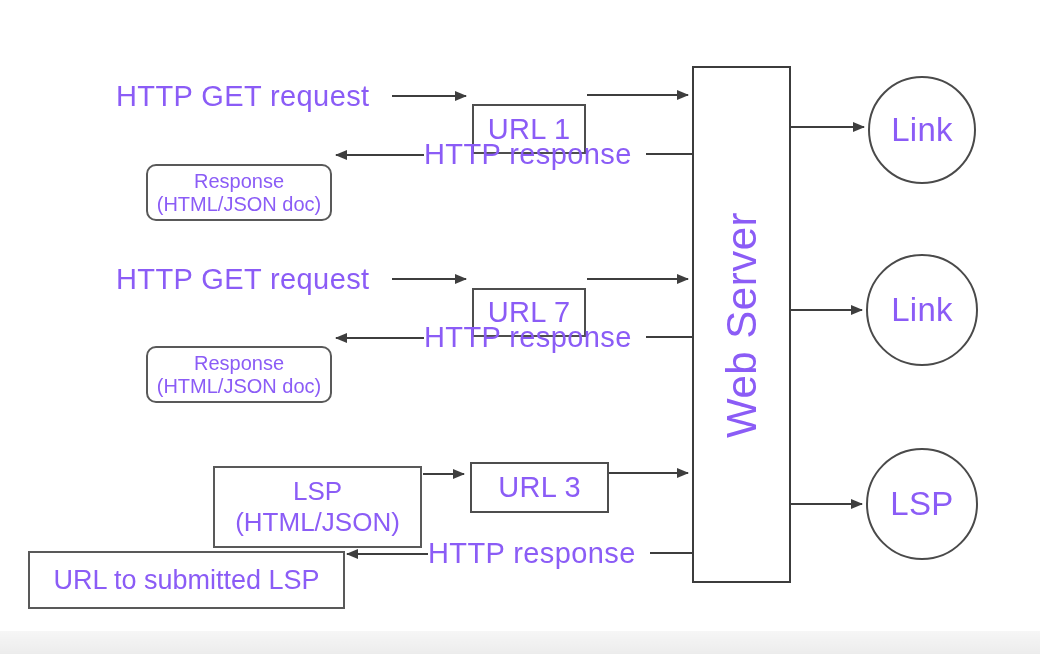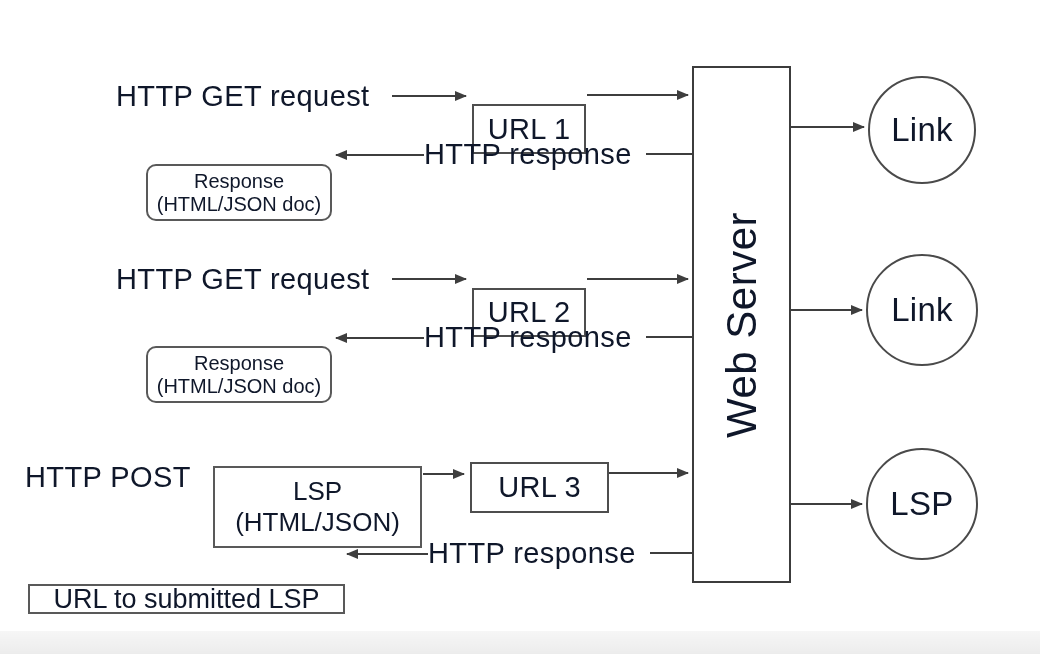--- a/index.html
+++ b/index.html
@@ -1,18 +1,18 @@
 <!DOCTYPE html>
 <html><head>
 <meta charset="utf-8">
 <style>
   html,body{margin:0;padding:0;background:#fff;}
   .stage{
     position:relative;width:1040px;height:654px;background:#ffffff;
-    font-family:"Liberation Sans",sans-serif;color:#0f172a;overflow:hidden;
+    font-family:"Liberation Sans",sans-serif;color:#8b5cf6;overflow:hidden;
   }
   .wires{position:absolute;left:0;top:0;width:1040px;height:654px;}
   .lbl{position:absolute;white-space:nowrap;letter-spacing:.4px;}
   .big{font-size:29px;line-height:30px;}
   .center{text-align:left;}
   .box{
     position:absolute;border:2px solid #4e4e4e;background:#fff;
     display:flex;flex-direction:column;align-items:center;justify-content:center;
     text-align:center;box-sizing:border-box;margin-top:33px;
   }
@@ -73,37 +73,36 @@
     <span>URL 1</span>
   </div>
   <div class="box resp-box" style="left:146px;top:131px;width:186px;height:57px;">
     <span>Response</span>
     <span>(HTML/JSON doc)</span>
   </div>
   <div class="lbl big center" style="left:424px;top:139px;width:236px;">HTTP response</div>
 
   <div class="lbl big" style="left:116px;top:264px;">HTTP GET request</div>
   <div class="box url-box" style="left:472px;top:255px;width:114px;height:49px;">
-    <span>URL 2</span>
+    <span>URL 7</span>
   </div>
   <div class="box resp-box" style="left:146px;top:313px;width:186px;height:57px;">
     <span>Response</span>
     <span>(HTML/JSON doc)</span>
   </div>
   <div class="lbl big center" style="left:424px;top:322px;width:236px;">HTTP response</div>
 
-  <div class="lbl big" style="left:25px;top:462px;">HTTP POST</div>
   <div class="box payload-box" style="left:213px;top:433px;width:209px;height:82px;">
     <span>LSP</span>
     <span>(HTML/JSON)</span>
   </div>
   <div class="box url-box" style="left:470px;top:429px;width:139px;height:51px;">
     <span>URL 3</span>
   </div>
-  <div class="box result-box" style="left:28px;top:551px;width:317px;height:30px;">
+  <div class="box result-box" style="left:28px;top:518px;width:317px;height:58px;">
     <span>URL to submitted LSP</span>
   </div>
   <div class="lbl big center" style="left:428px;top:538px;width:228px;">HTTP response</div>
 
   <div class="server-box" style="left:692px;top:66px;width:99px;height:517px;">
     <span class="server-label">Web Server</span>
   </div>
 
   <div class="circle" style="left:868px;top:76px;width:108px;height:108px;">
     <span>Link</span>

